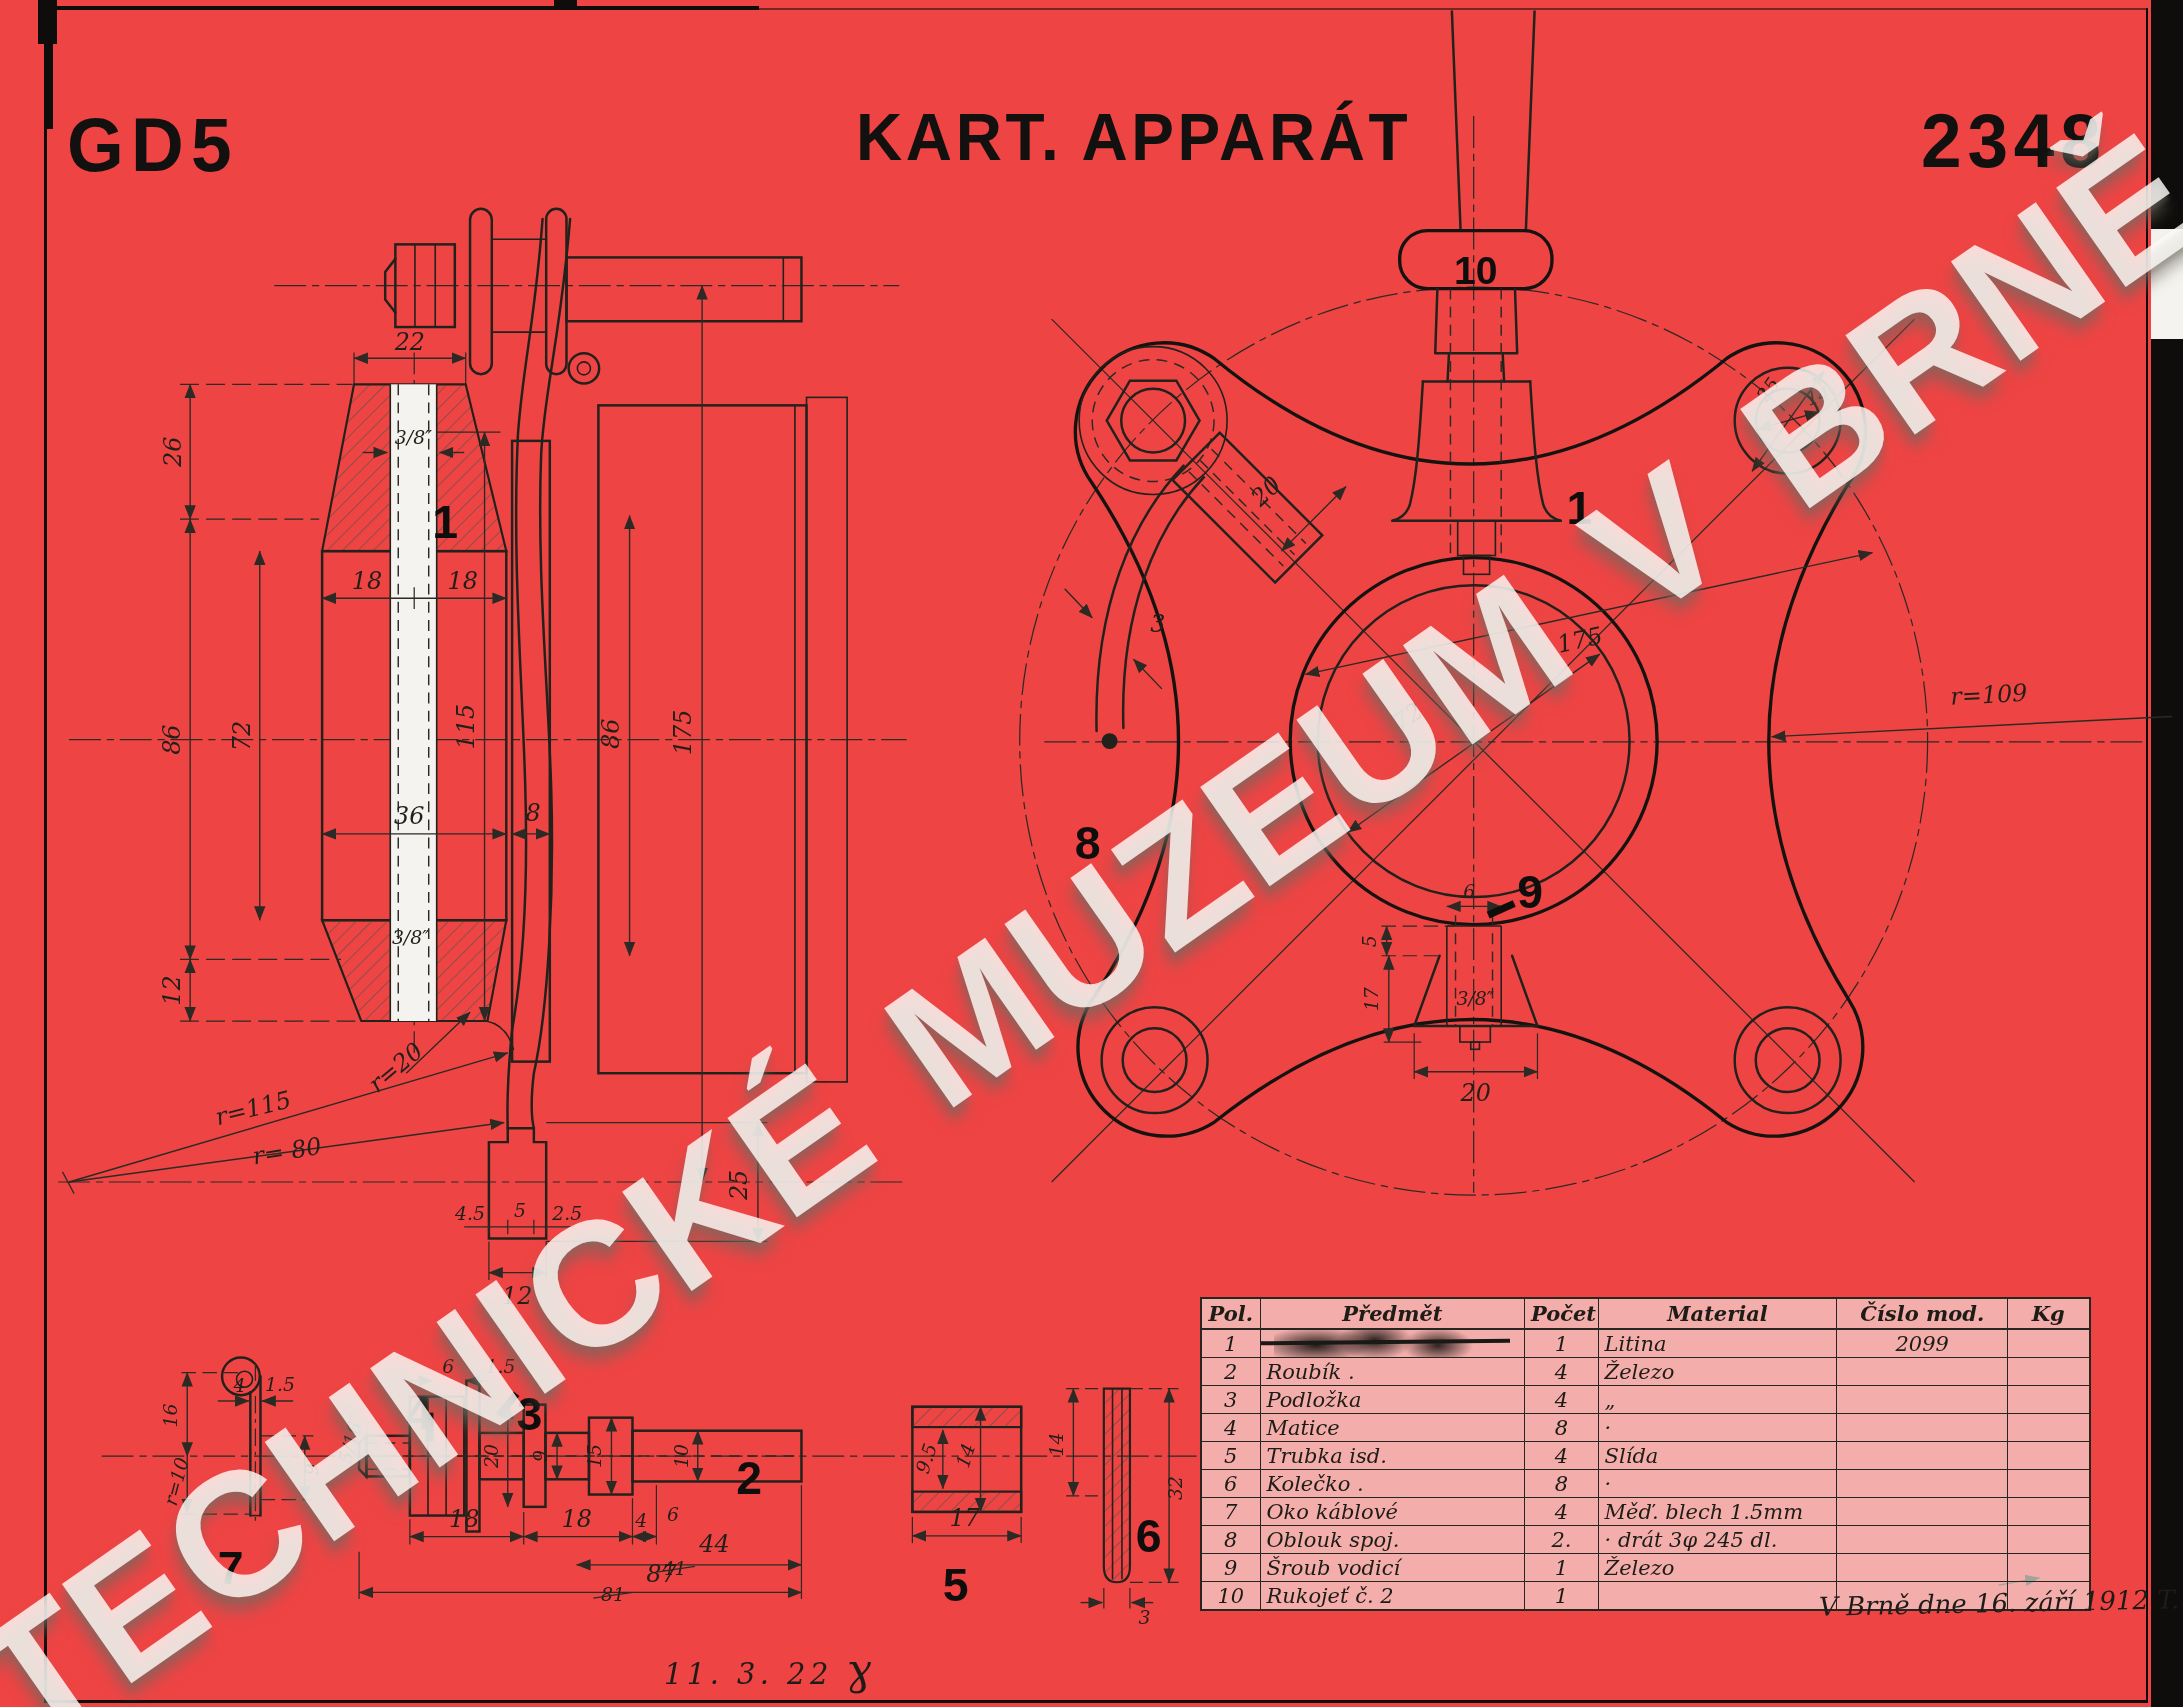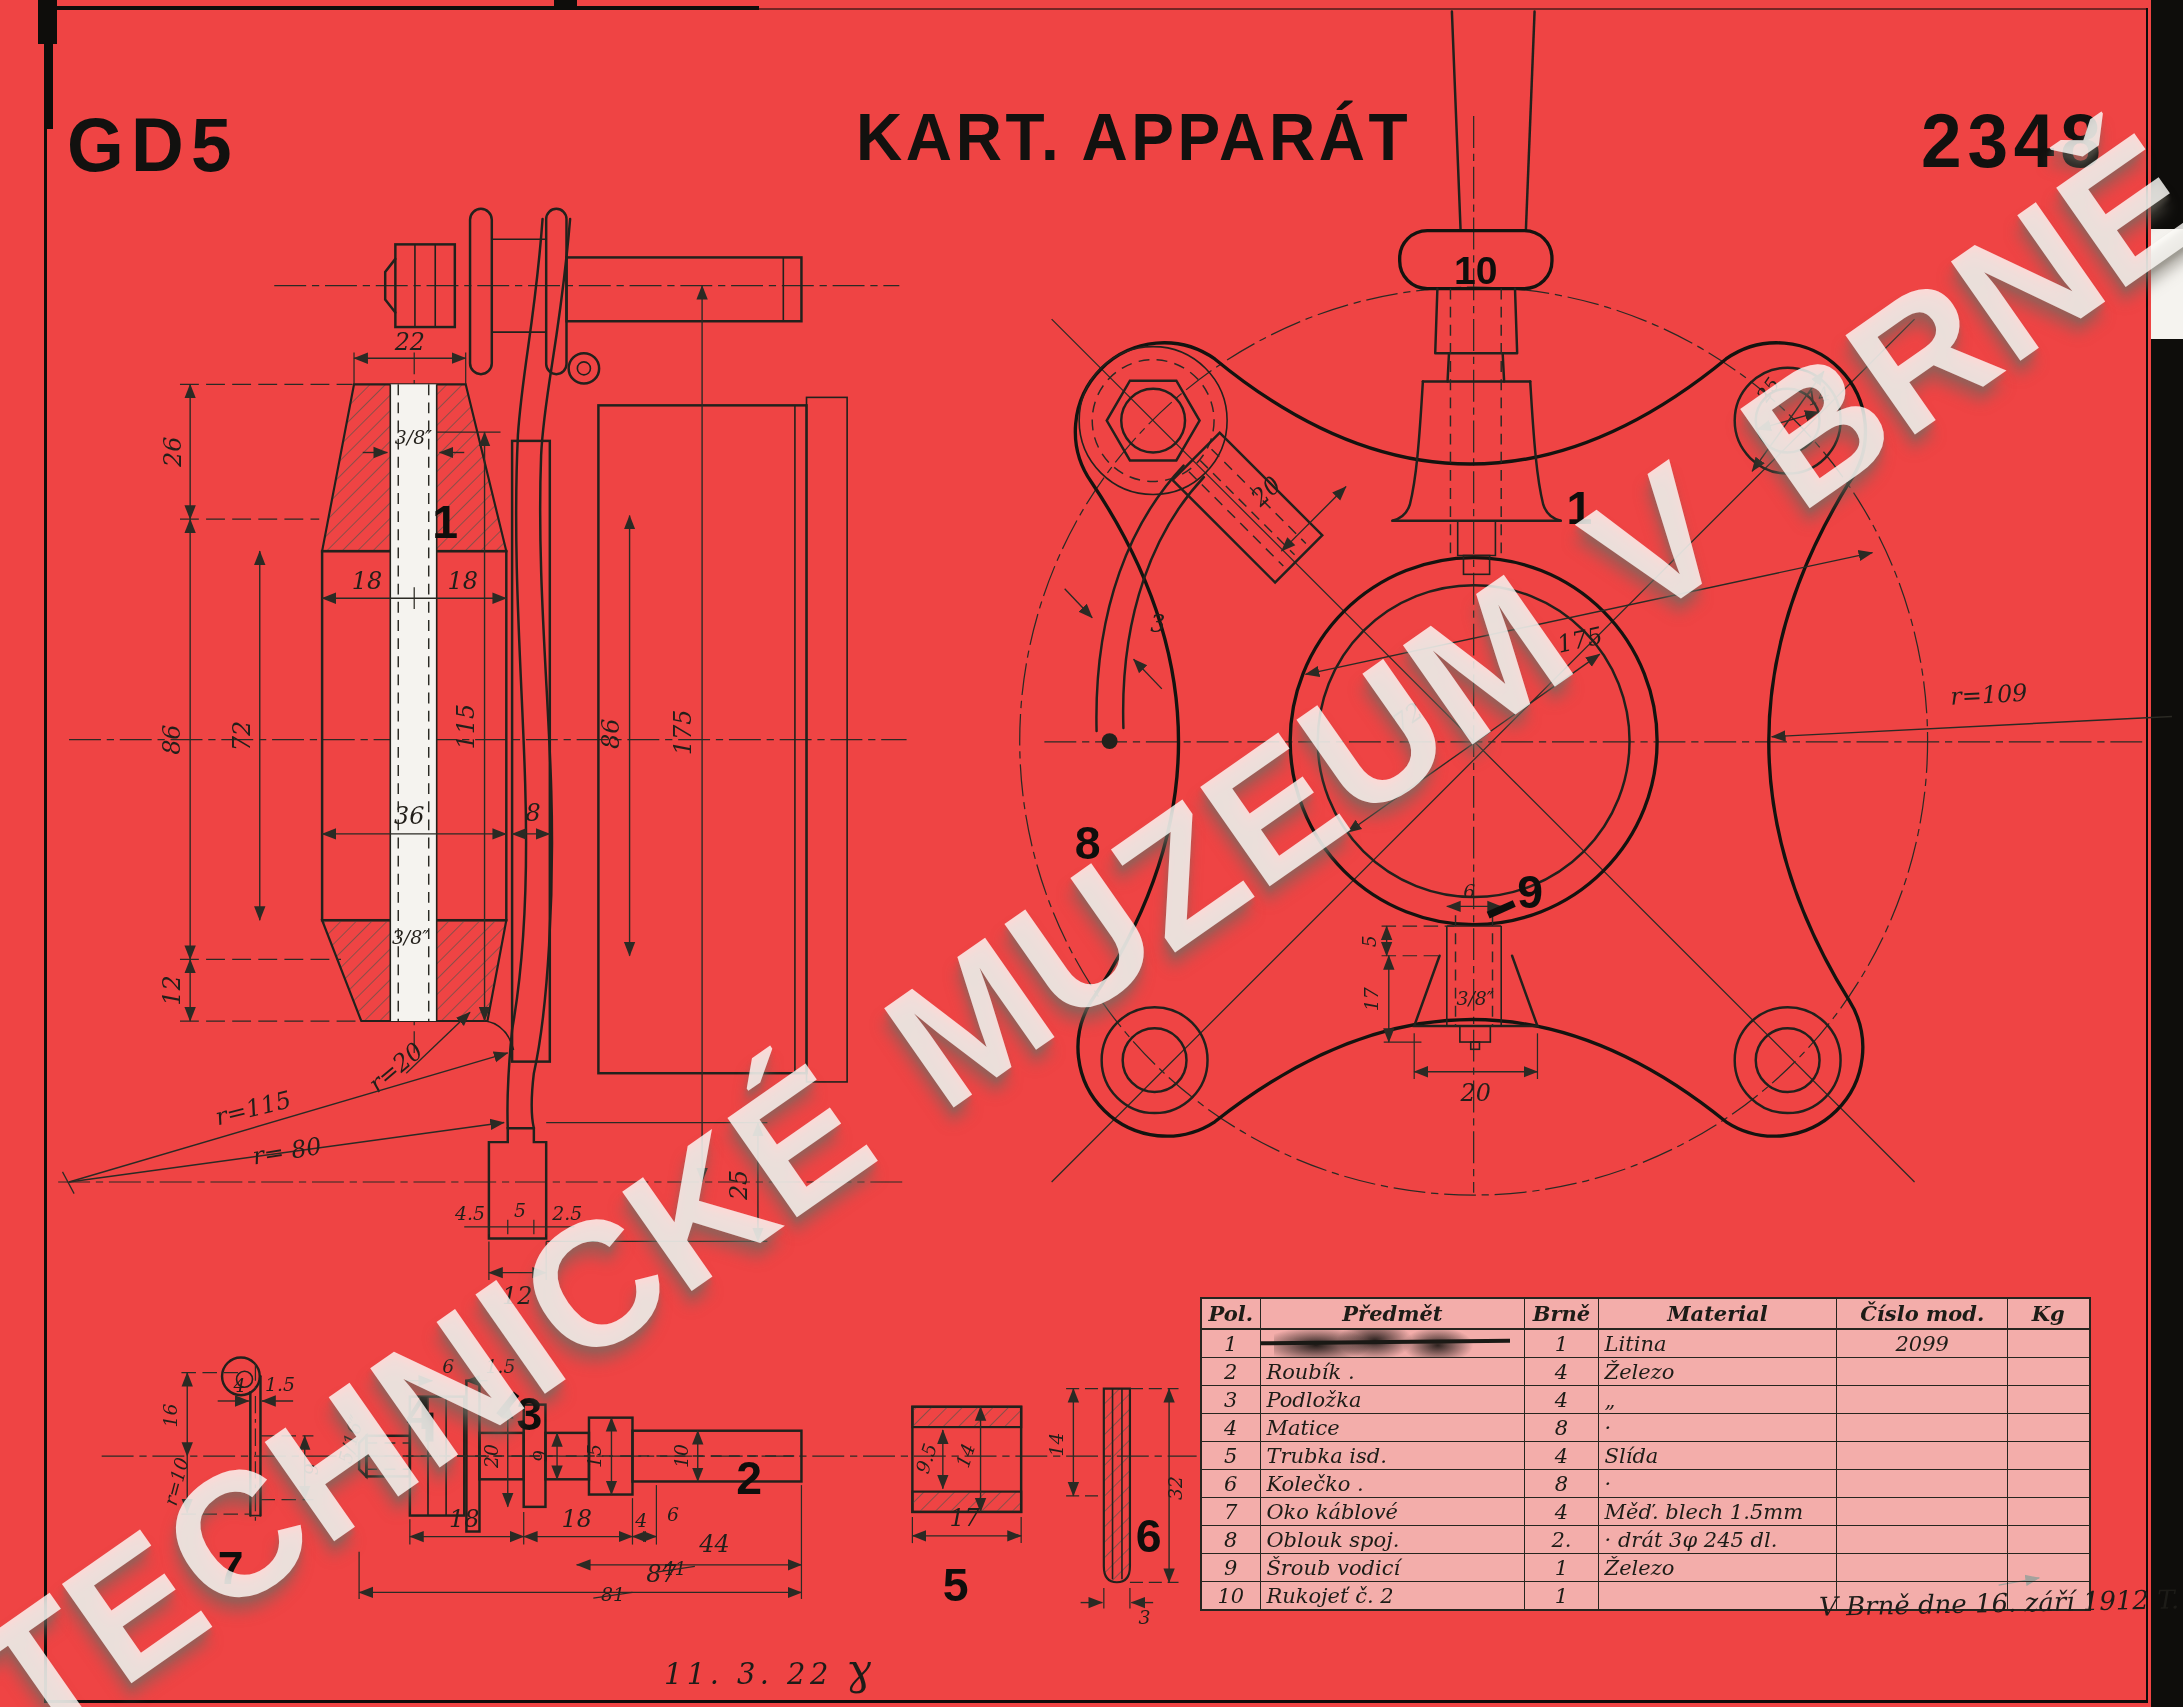--- a/index.html
+++ b/index.html
@@ -447,21 +447,21 @@
     <line class="dl1" x1="2756" y1="2186" x2="2812" y2="2176"></line>
   </svg>
 
   <div id="watermark">TECHNICKÉ MUZEUM V BRNĚ</div>
 
   <table id="parts-table">
     <tbody>
         <tr>
       <th class="c-pol">Pol.</th>
       <th class="c-pred">Předmět</th>
-      <th class="c-poc">Brně</th>
+      <th class="c-poc">Počet</th>
       <th class="c-mat">Material</th>
       <th class="c-cis">Číslo mod.</th>
       <th class="c-kg">Kg</th>
     </tr>
     <tr>
       <td class="c-pol">1</td>
       <td class="c-pred" id="row1-pred"><span></span>
         <span class="stamp-blob"></span>
         <span class="stamp-strike"></span></td>
       <td class="c-poc">1</td>

